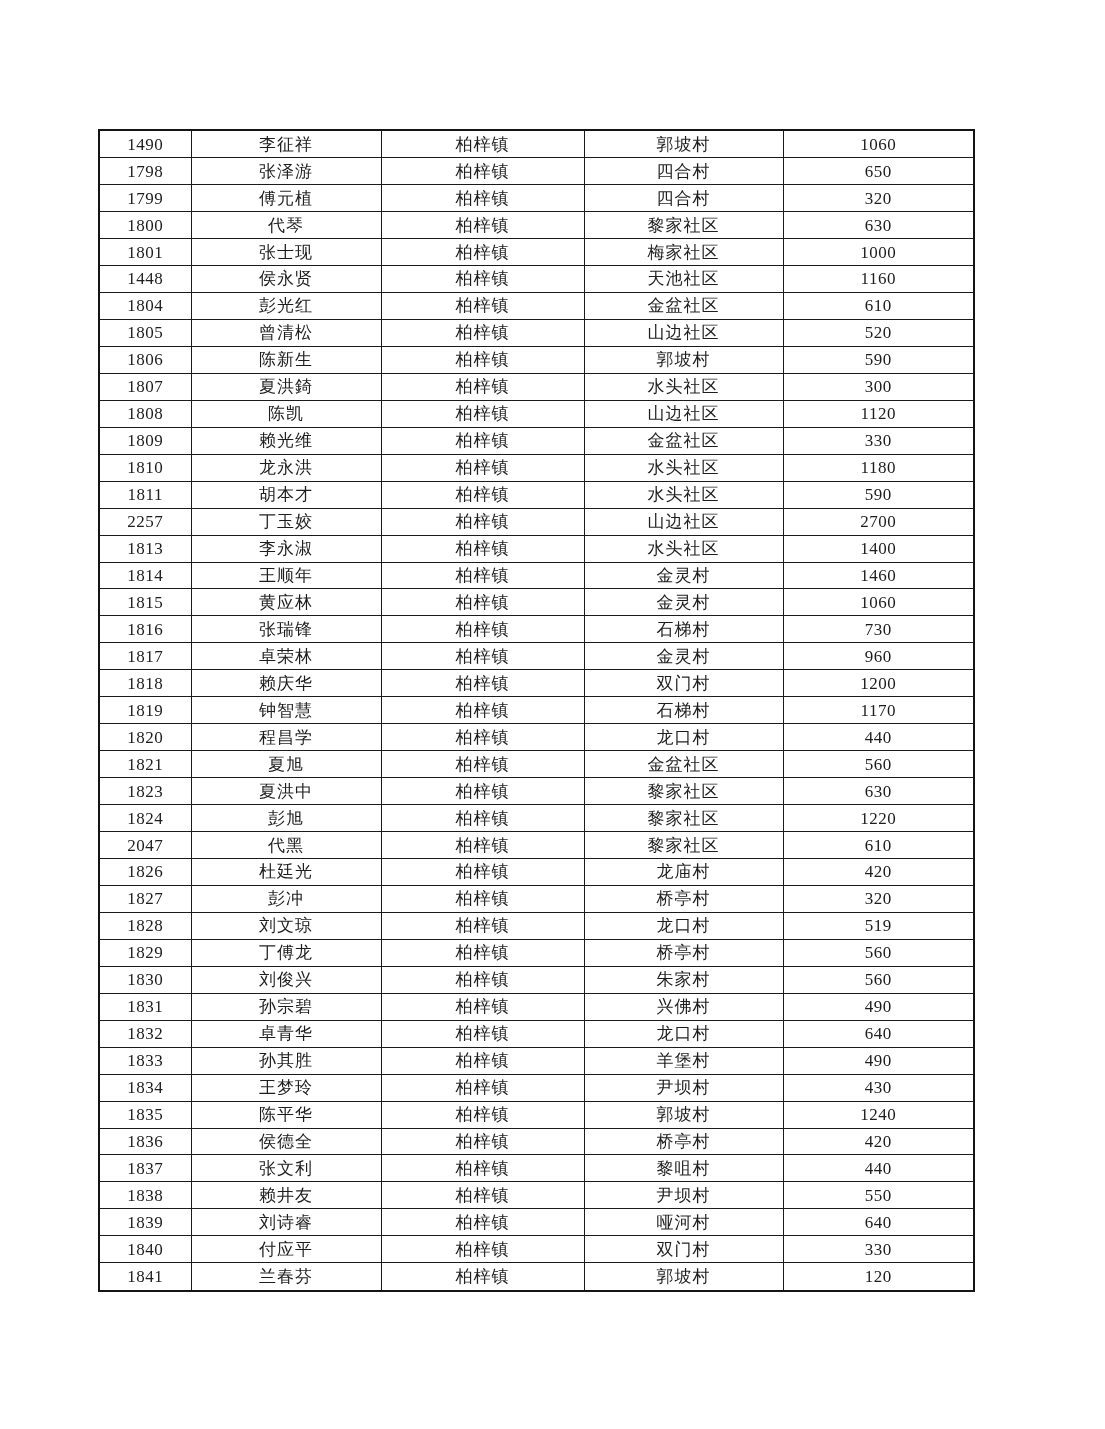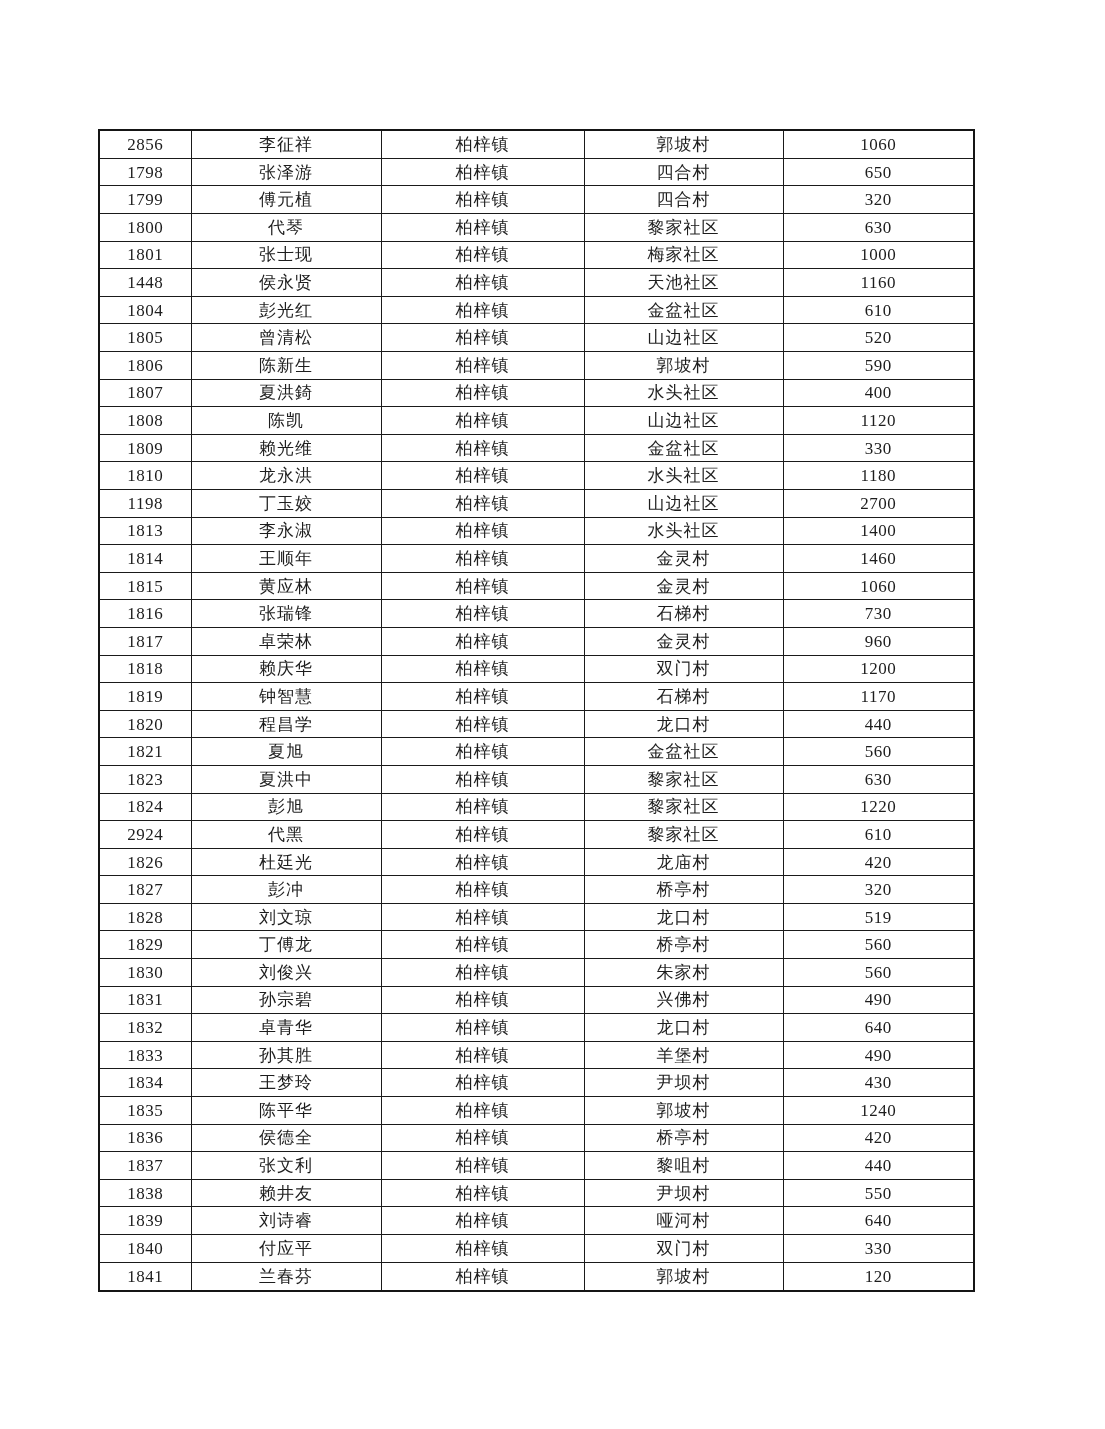--- a/index.html
+++ b/index.html
@@ -50,21 +50,21 @@
   <table class="records">
     <colgroup>
       <col style="width:92px">
       <col style="width:190px">
       <col style="width:203px">
       <col style="width:199px">
       <col style="width:191px">
     </colgroup>
     <tbody>
   <tr>
-    <td class="c-no">2856</td>
+    <td class="c-no">1490</td>
     <td class="c-name">李征祥</td>
     <td class="c-town">柏梓镇</td>
     <td class="c-village">郭坡村</td>
     <td class="c-amount">1060</td>
   </tr>
 
   <tr>
     <td class="c-no">1798</td>
     <td class="c-name">张泽游</td>
     <td class="c-town">柏梓镇</td>
@@ -127,21 +127,21 @@
     <td class="c-town">柏梓镇</td>
     <td class="c-village">郭坡村</td>
     <td class="c-amount">590</td>
   </tr>
 
   <tr>
     <td class="c-no">1807</td>
     <td class="c-name">夏洪錡</td>
     <td class="c-town">柏梓镇</td>
     <td class="c-village">水头社区</td>
-    <td class="c-amount">400</td>
+    <td class="c-amount">300</td>
   </tr>
 
   <tr>
     <td class="c-no">1808</td>
     <td class="c-name">陈凯</td>
     <td class="c-town">柏梓镇</td>
     <td class="c-village">山边社区</td>
     <td class="c-amount">1120</td>
   </tr>
 
@@ -154,23 +154,30 @@
   </tr>
 
   <tr>
     <td class="c-no">1810</td>
     <td class="c-name">龙永洪</td>
     <td class="c-town">柏梓镇</td>
     <td class="c-village">水头社区</td>
     <td class="c-amount">1180</td>
   </tr>
 
-
-  <tr>
-    <td class="c-no">1198</td>
+  <tr>
+    <td class="c-no">1811</td>
+    <td class="c-name">胡本才</td>
+    <td class="c-town">柏梓镇</td>
+    <td class="c-village">水头社区</td>
+    <td class="c-amount">590</td>
+  </tr>
+
+  <tr>
+    <td class="c-no">2257</td>
     <td class="c-name">丁玉姣</td>
     <td class="c-town">柏梓镇</td>
     <td class="c-village">山边社区</td>
     <td class="c-amount">2700</td>
   </tr>
 
   <tr>
     <td class="c-no">1813</td>
     <td class="c-name">李永淑</td>
     <td class="c-town">柏梓镇</td>
@@ -253,21 +260,21 @@
 
   <tr>
     <td class="c-no">1824</td>
     <td class="c-name">彭旭</td>
     <td class="c-town">柏梓镇</td>
     <td class="c-village">黎家社区</td>
     <td class="c-amount">1220</td>
   </tr>
 
   <tr>
-    <td class="c-no">2924</td>
+    <td class="c-no">2047</td>
     <td class="c-name">代黑</td>
     <td class="c-town">柏梓镇</td>
     <td class="c-village">黎家社区</td>
     <td class="c-amount">610</td>
   </tr>
 
   <tr>
     <td class="c-no">1826</td>
     <td class="c-name">杜廷光</td>
     <td class="c-town">柏梓镇</td>

